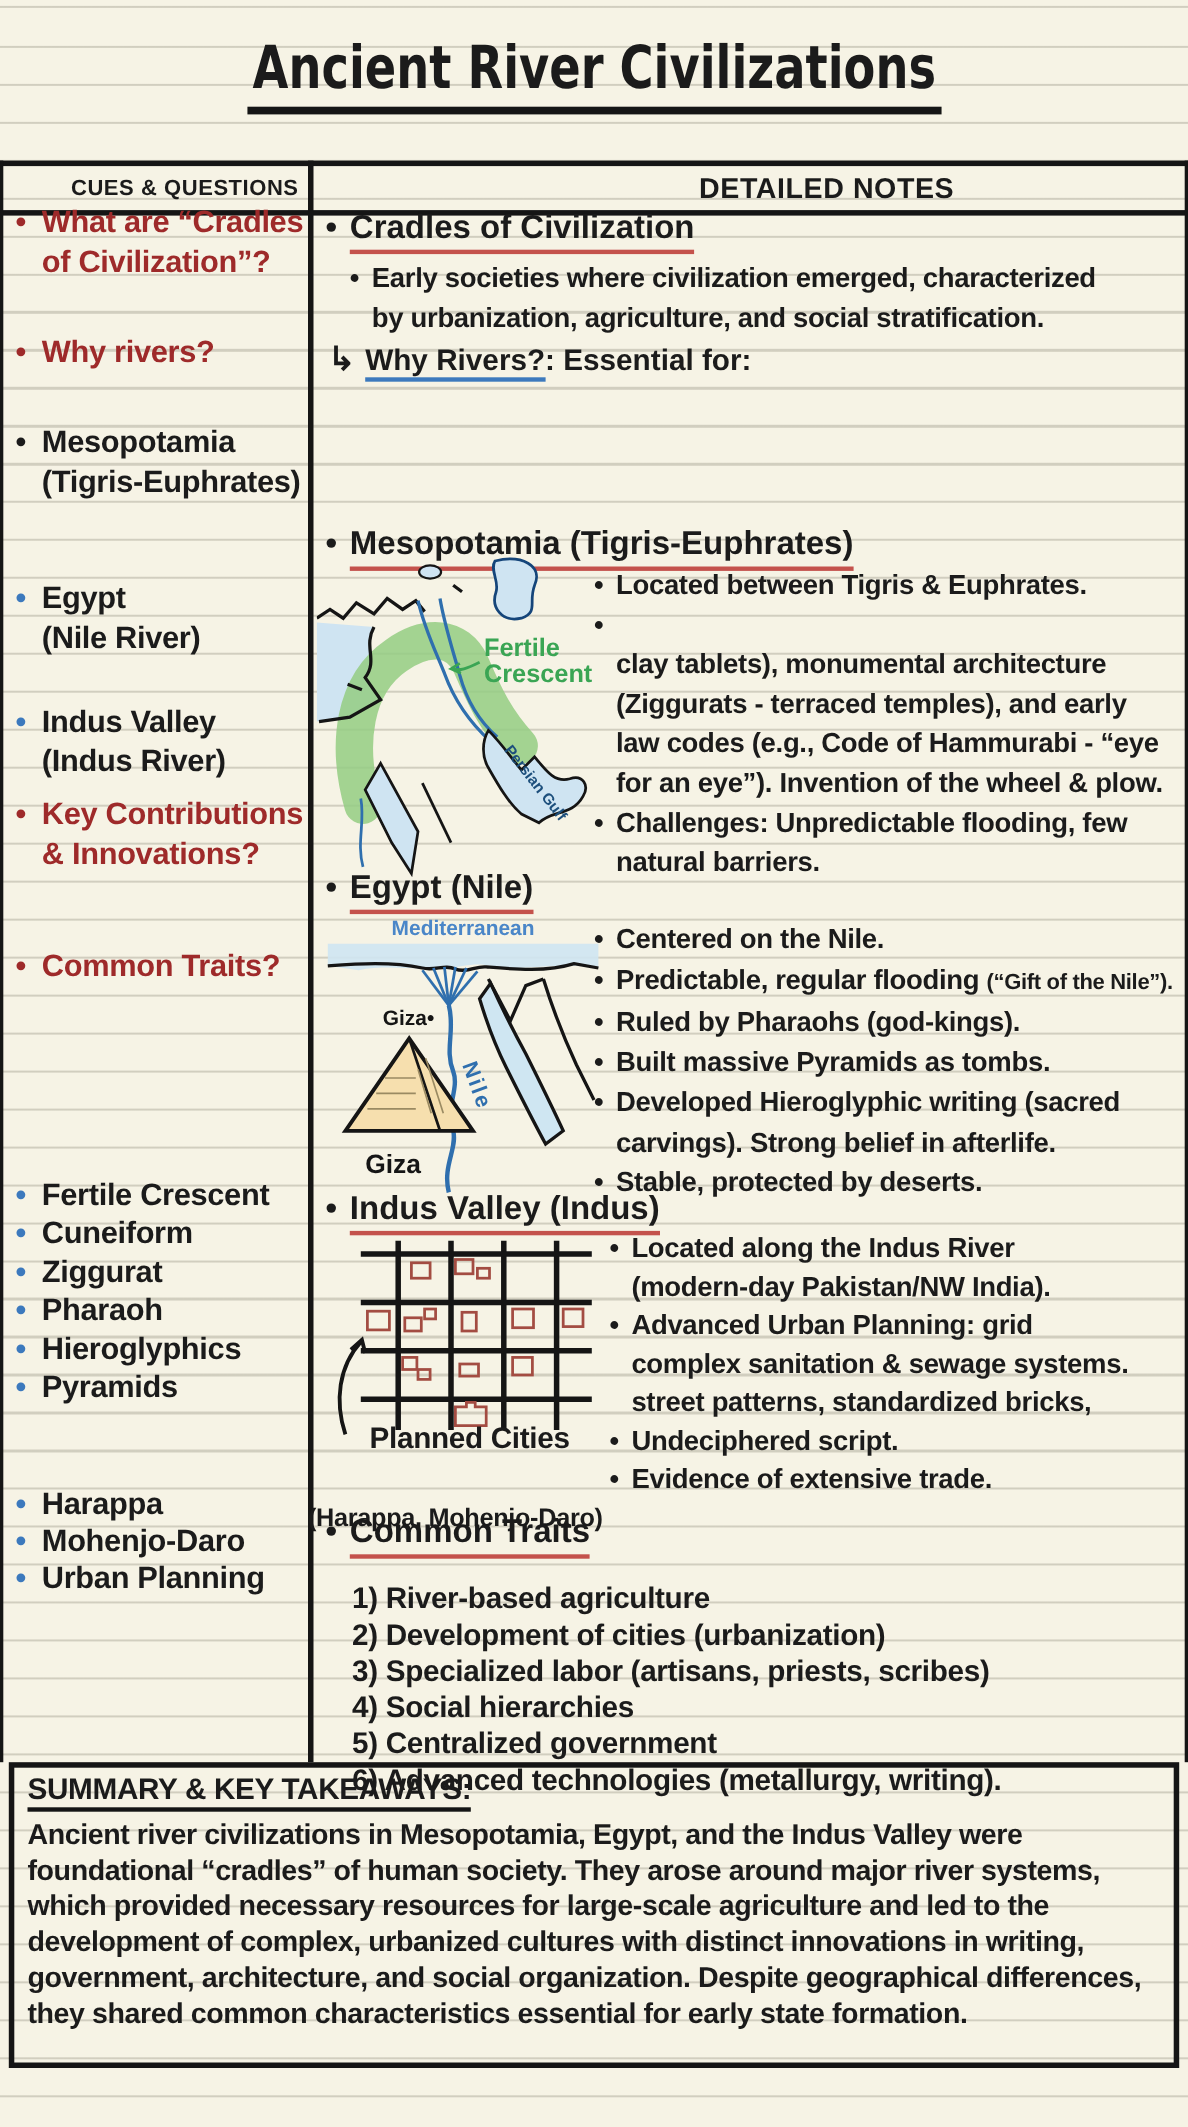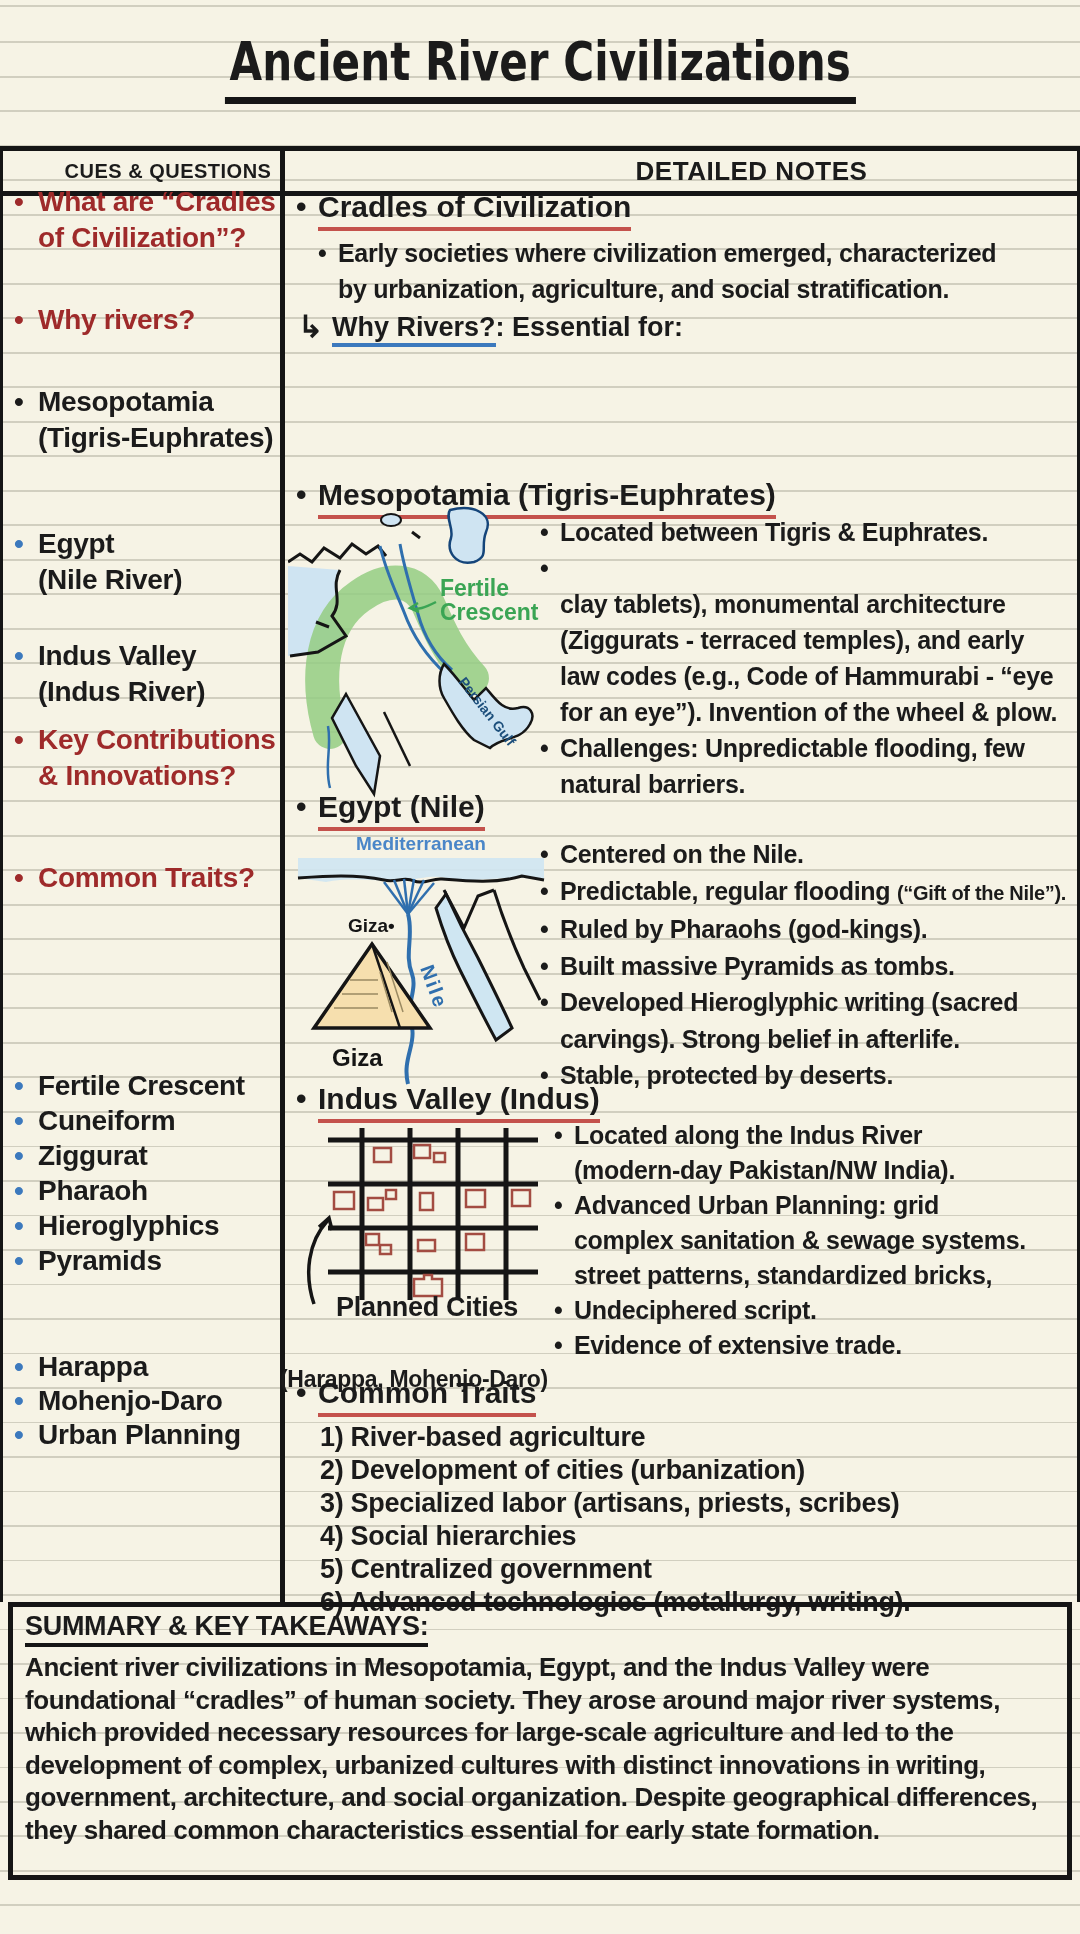--- a/index.html
+++ b/index.html
@@ -407,21 +407,21 @@
         <span class="dot">•</span>
         <span>Evidence of extensive trade.</span>
       </div>
   </div>
 
   <div class="abs" style="left:296px;top:1374px;width:780px;">
     <div class="sec-h">
         <span class="dot">•</span>
         <span class="u-red">Common Traits</span>
       </div>
-    <div class="traits" style="margin-top:4px;">
+    <div class="traits" style="margin-top:20px;">
       <div class="titem">1) River-based agriculture</div>
       <div class="titem">2) Development of cities (urbanization)</div>
       <div class="titem">3) Specialized labor (artisans, priests, scribes)</div>
       <div class="titem">4) Social hierarchies</div>
       <div class="titem">5) Centralized government</div>
       <div class="titem">6) Advanced technologies (metallurgy, writing).</div>
     </div>
   </div>
 
   <div class="summary">

